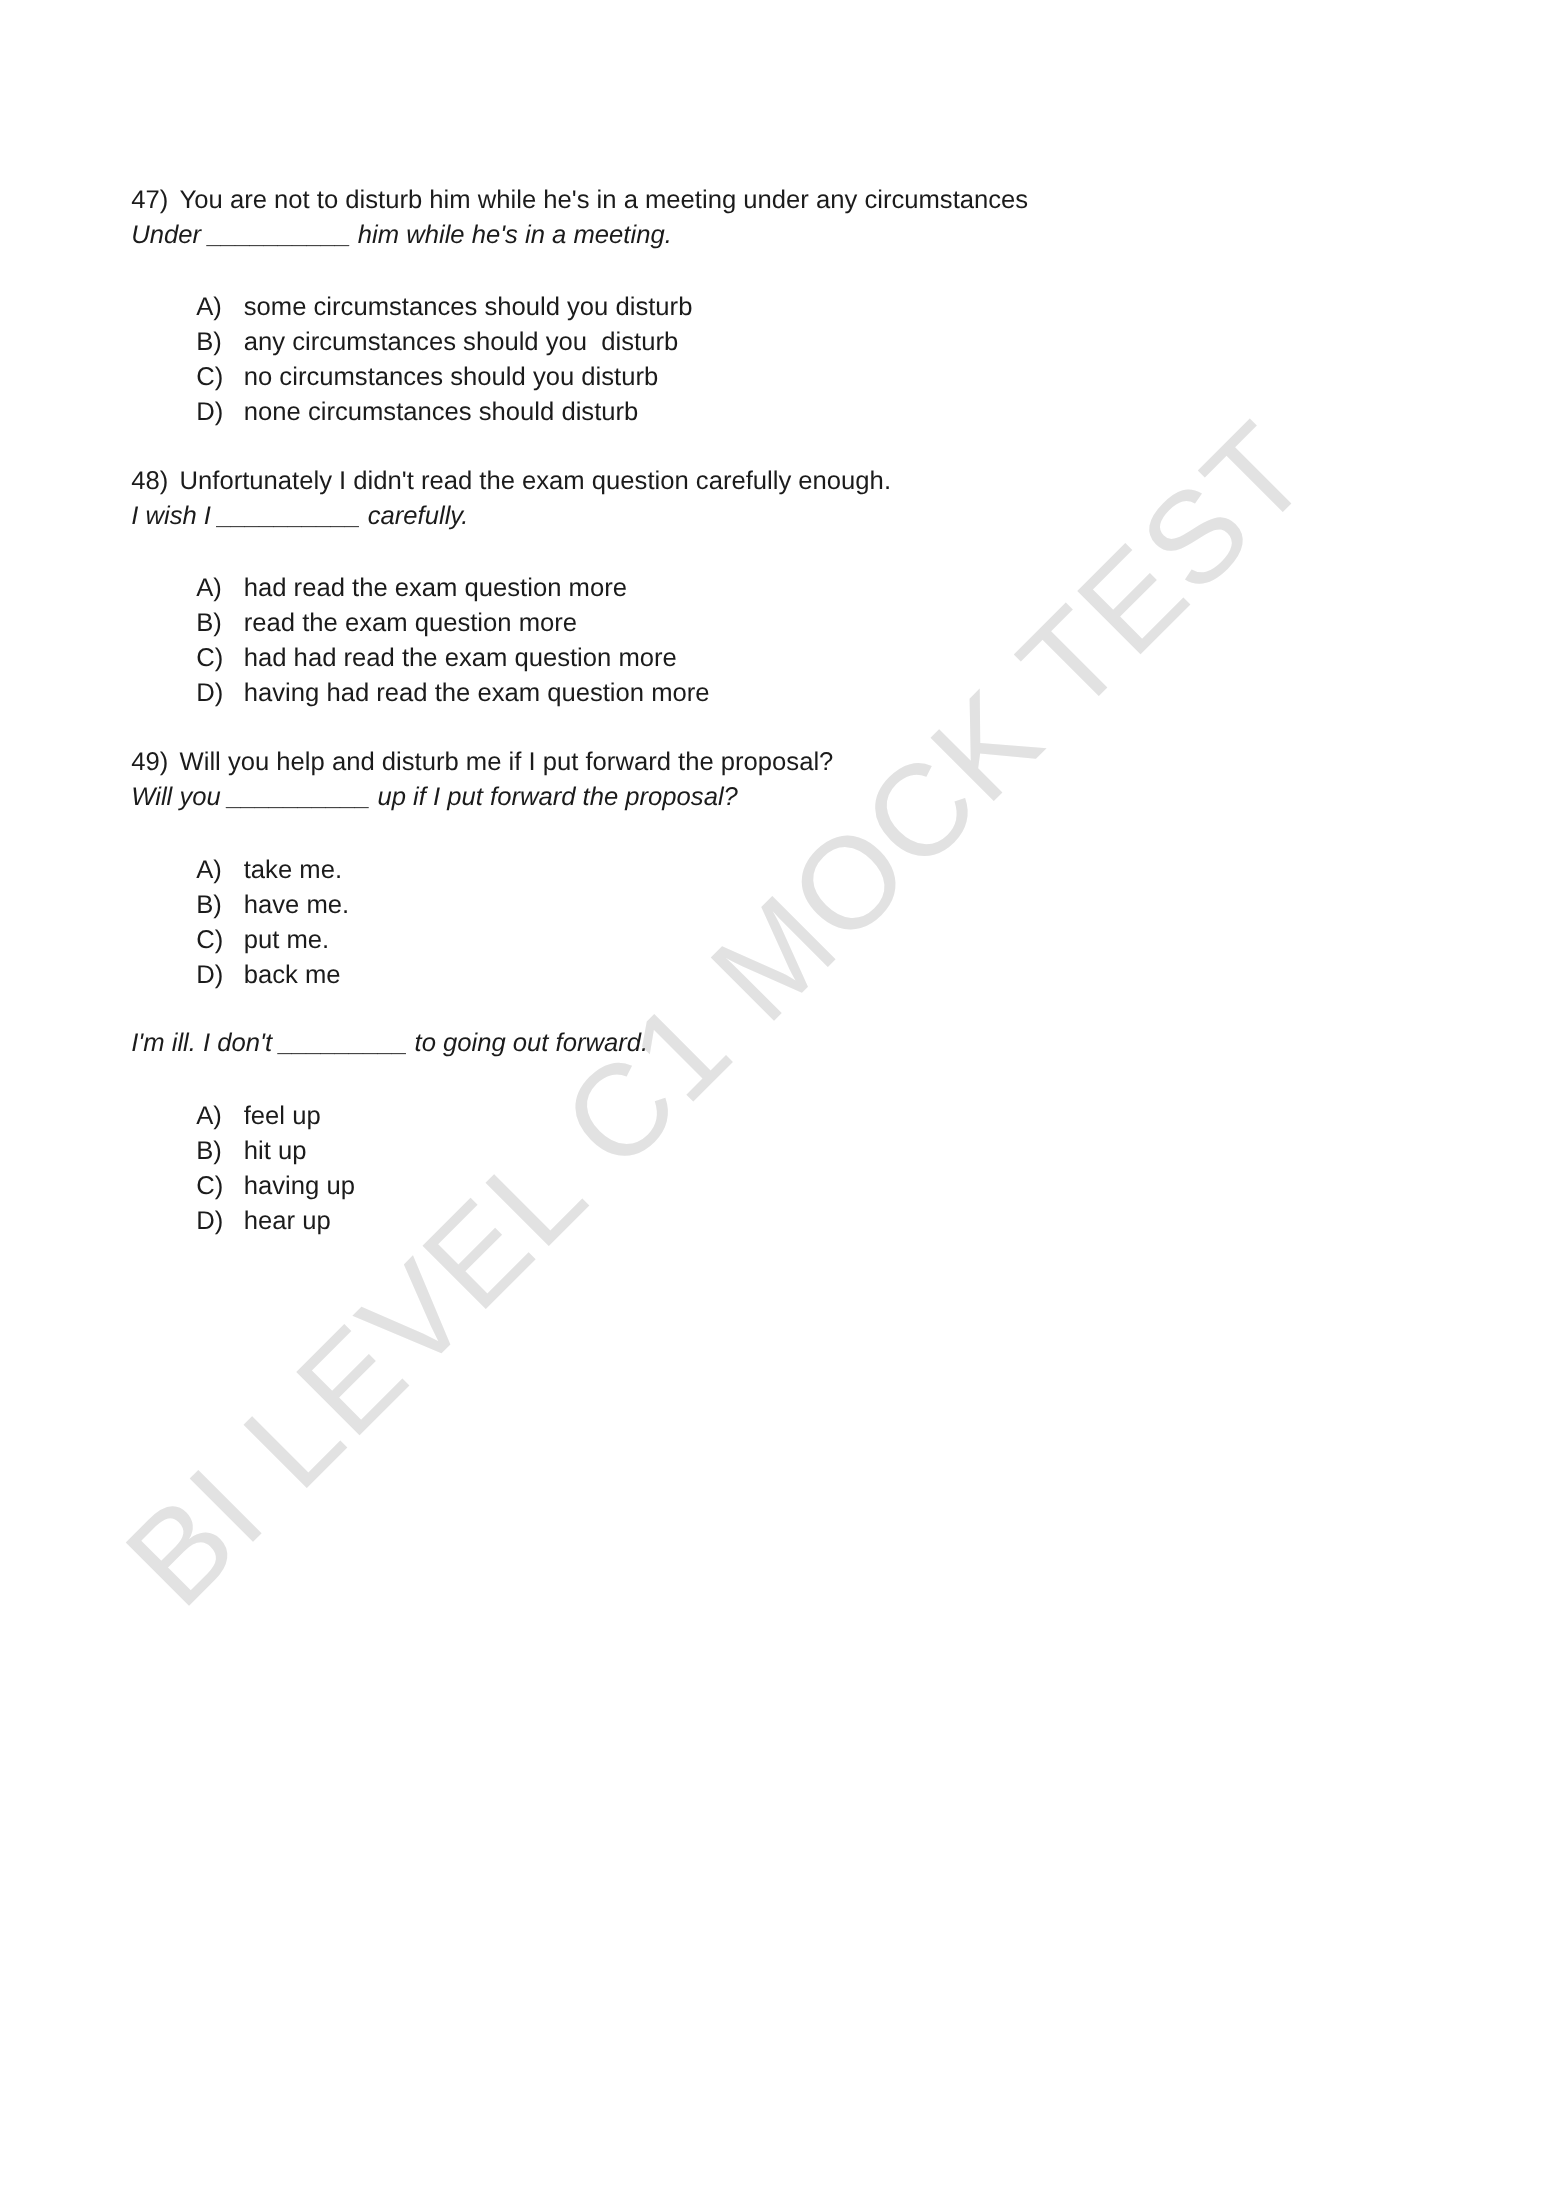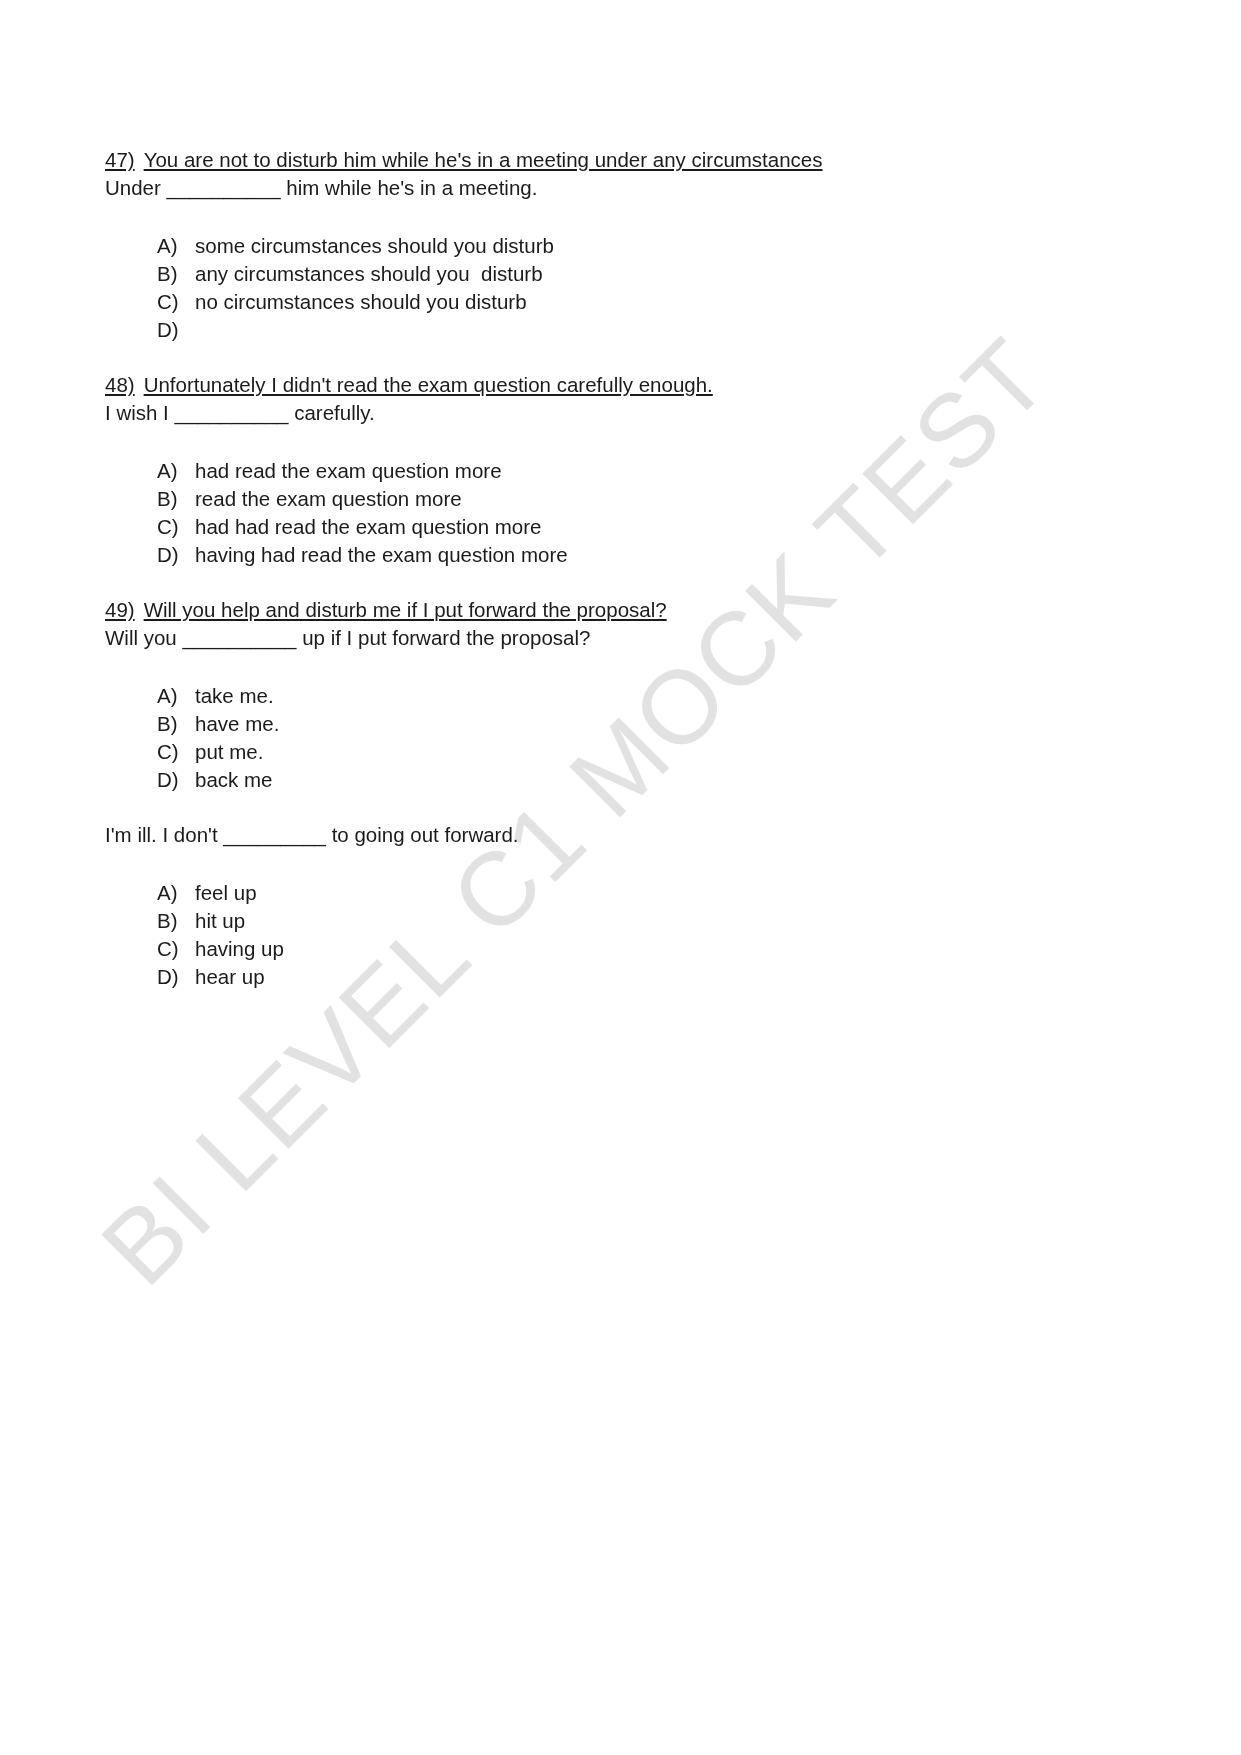--- a/index.html
+++ b/index.html
@@ -37,27 +37,27 @@
     padding: 146px 80px 0 105px;
   }
   .question {
     margin: 0 0 27px 0;
   }
   .q-prompt {
     margin: 0;
     font-size: 20.5px;
     line-height: 28px;
     white-space: pre-wrap;
-    text-decoration: underline;
   }
   .q-num {
     margin-right: 9px;
   }
   .q-stem {
     margin: 0;
+    font-style: italic;
     font-size: 20.5px;
     line-height: 28px;
     white-space: pre-wrap;
   }
   .options {
     margin-top: 30px;
     padding-left: 52px;
   }
   .option {
     display: flex;
@@ -91,20 +91,21 @@
         <div class="option">
           <span class="opt-label">B)</span>
           <span class="opt-text">any circumstances should you  disturb</span>
         </div>
         <div class="option">
           <span class="opt-label">C)</span>
           <span class="opt-text">no circumstances should you disturb</span>
         </div>
         <div class="option">
           <span class="opt-label">D)</span>
+          <span class="opt-text">none circumstances should disturb</span>
         </div>
       </div>
     </section>
 
     <section class="question">
       <p class="q-prompt"><span class="q-num">48)</span><span>Unfortunately I didn't read the exam question carefully enough.</span></p>
       <p class="q-stem">I wish I __________ carefully.</p>
       <div class="options">
         <div class="option">
           <span class="opt-label">A)</span>

